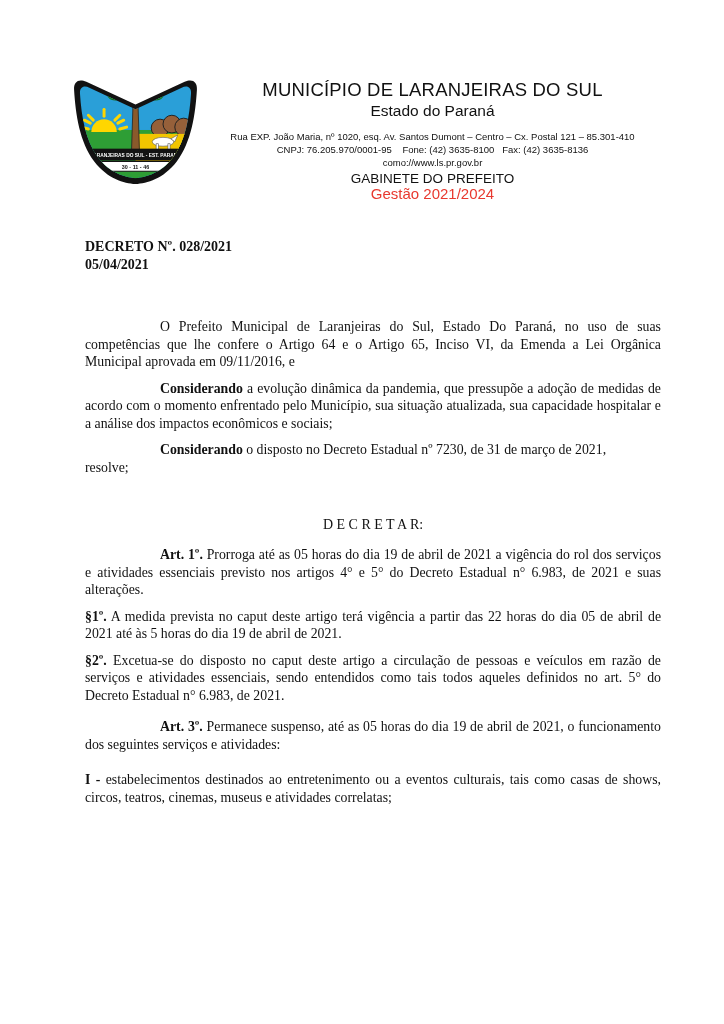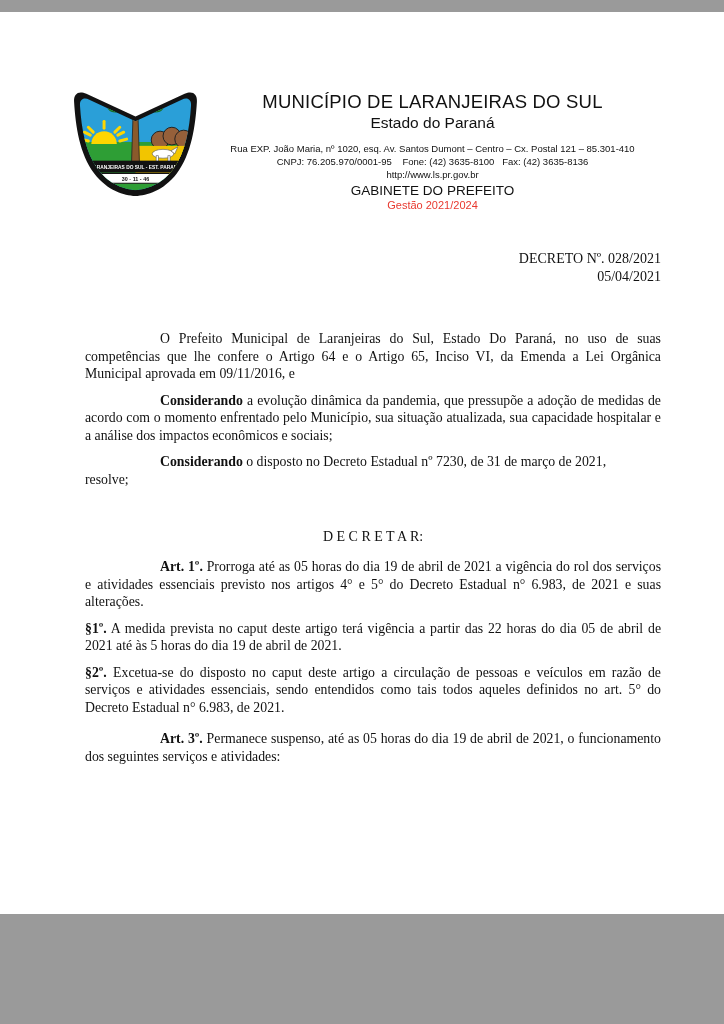--- a/index.html
+++ b/index.html
@@ -1,33 +1,33 @@
 <!DOCTYPE html>
 <html><head>
 <meta charset="utf-8">
 <style>
   html,body { margin:0; padding:0; background:#9a9a9a; }
   .page {
-    position:relative; width:724px; height:902px; margin:12px auto;
+    position:relative; width:724px; height:1024px; margin:0 auto;
     background:#ffffff; overflow:hidden;
     font-family:"Liberation Serif", serif; color:#111;
   }
   
   .header { display:flex; padding:73px 64px 0 66px; align-items:flex-start; }
   .logo-box { width:139px; height:113px; flex:0 0 139px; }
   .header-text { flex:1; text-align:center; font-family:"Liberation Sans", sans-serif; padding-top:6px; }
   .h-title   { font-size:18.5px; letter-spacing:0.2px; line-height:22px; }
   .h-sub     { font-size:15.5px; line-height:20px; margin-bottom:9px; }
   .h-addr    { font-size:9.5px;  line-height:13px; white-space:pre-wrap; }
   .h-url     { font-size:9.5px;  line-height:13px; }
   .h-office  { font-size:13.5px; line-height:17px; margin-top:1px; }
-  .h-admin   { font-size:11px;  line-height:13px; }
+  .h-admin   { font-size:15px;  line-height:13px; }
   
   .doc-body { padding:0 63px 0 85px; font-size:13.8px; }
-  .decree-title { text-align:right; font-weight:normal; font-size:14px; line-height:18px; margin-top:38px; }
+  .decree-title { text-align:left; font-weight:bold; font-size:14px; line-height:18px; margin-top:38px; }
   .p { text-align:justify; line-height:17.5px; margin:0 0 9px 0; }
   .p.indent { text-indent:75px;font-family:Liberation Serif, serif; }
   .p-first  { margin-top:44px; }
   .decretar { text-align:center; font-weight:normal; font-size:14px; margin:41px 0 13px 0; }
   .gap-md   { margin-top:14px; }
   .gap-lg   { margin-top:18px; }
   .p b { font-weight:bold; }
 </style>
 </head>
 <body>
@@ -102,21 +102,21 @@
           <text x="70" y="97.5" text-anchor="middle" font-family="Liberation Sans, sans-serif" font-size="5.5" font-weight="bold" fill="#121212">30 - 11 - 46</text>
         </g>
       </svg>
     </div>
 
     <div class="header-text">
       <div class="h-title">MUNICÍPIO DE LARANJEIRAS DO SUL</div>
       <div class="h-sub">Estado do Paraná</div>
       <div class="h-addr">Rua EXP. João Maria, nº 1020, esq. Av. Santos Dumont – Centro – Cx. Postal 121 – 85.301-410</div>
       <div class="h-addr">CNPJ: 76.205.970/0001-95    Fone: (42) 3635-8100   Fax: (42) 3635-8136</div>
-      <div class="h-url">http://www.ls.pr.gov.br</div>
+      <div class="h-url">como://www.ls.pr.gov.br</div>
       <div class="h-office">GABINETE DO PREFEITO</div>
       <div class="h-admin" style="color:#e8392f;">Gestão 2021/2024</div>
     </div>
   </div>
 
   <div class="doc-body">
 
     <div class="decree-title">
       <div>DECRETO Nº. 028/2021</div>
       <div>05/04/2021</div>
@@ -133,16 +133,17 @@
     <p class="p indent"><b>Art. 1º.</b><span> Prorroga até as 05 horas do dia 19 de abril de 2021 a vigência do rol dos serviços e atividades essenciais previsto nos artigos 4° e 5° do Decreto Estadual n° 6.983, de 2021 e suas alterações.</span></p>
 
 
     <p class="p"><b>§1º.</b><span> A medida prevista no caput deste artigo terá vigência a partir das 22 horas do dia 05 de abril de 2021 até às 5 horas do dia 19 de abril de 2021.</span></p>
 
     <p class="p"><b>§2º.</b><span> Excetua-se do disposto no caput deste artigo a circulação de pessoas e veículos em razão de serviços e atividades essenciais, sendo entendidos como tais todos aqueles definidos no art. 5° do Decreto Estadual n° 6.983, de 2021.</span></p>
 
 
     <p class="p indent gap-md"><b>Art. 3º.</b><span> Permanece suspenso, até as 05 horas do dia 19 de abril de 2021, o funcionamento dos seguintes serviços e atividades:</span></p>
 
+    <p class="p gap-lg"><b>I -</b><span> estabelecimentos destinados ao entretenimento ou a eventos culturais, tais como casas de shows, circos, teatros, cinemas, museus e atividades correlatas;</span></p>
 
 
   </div>
 </div>
 
 </body></html>

